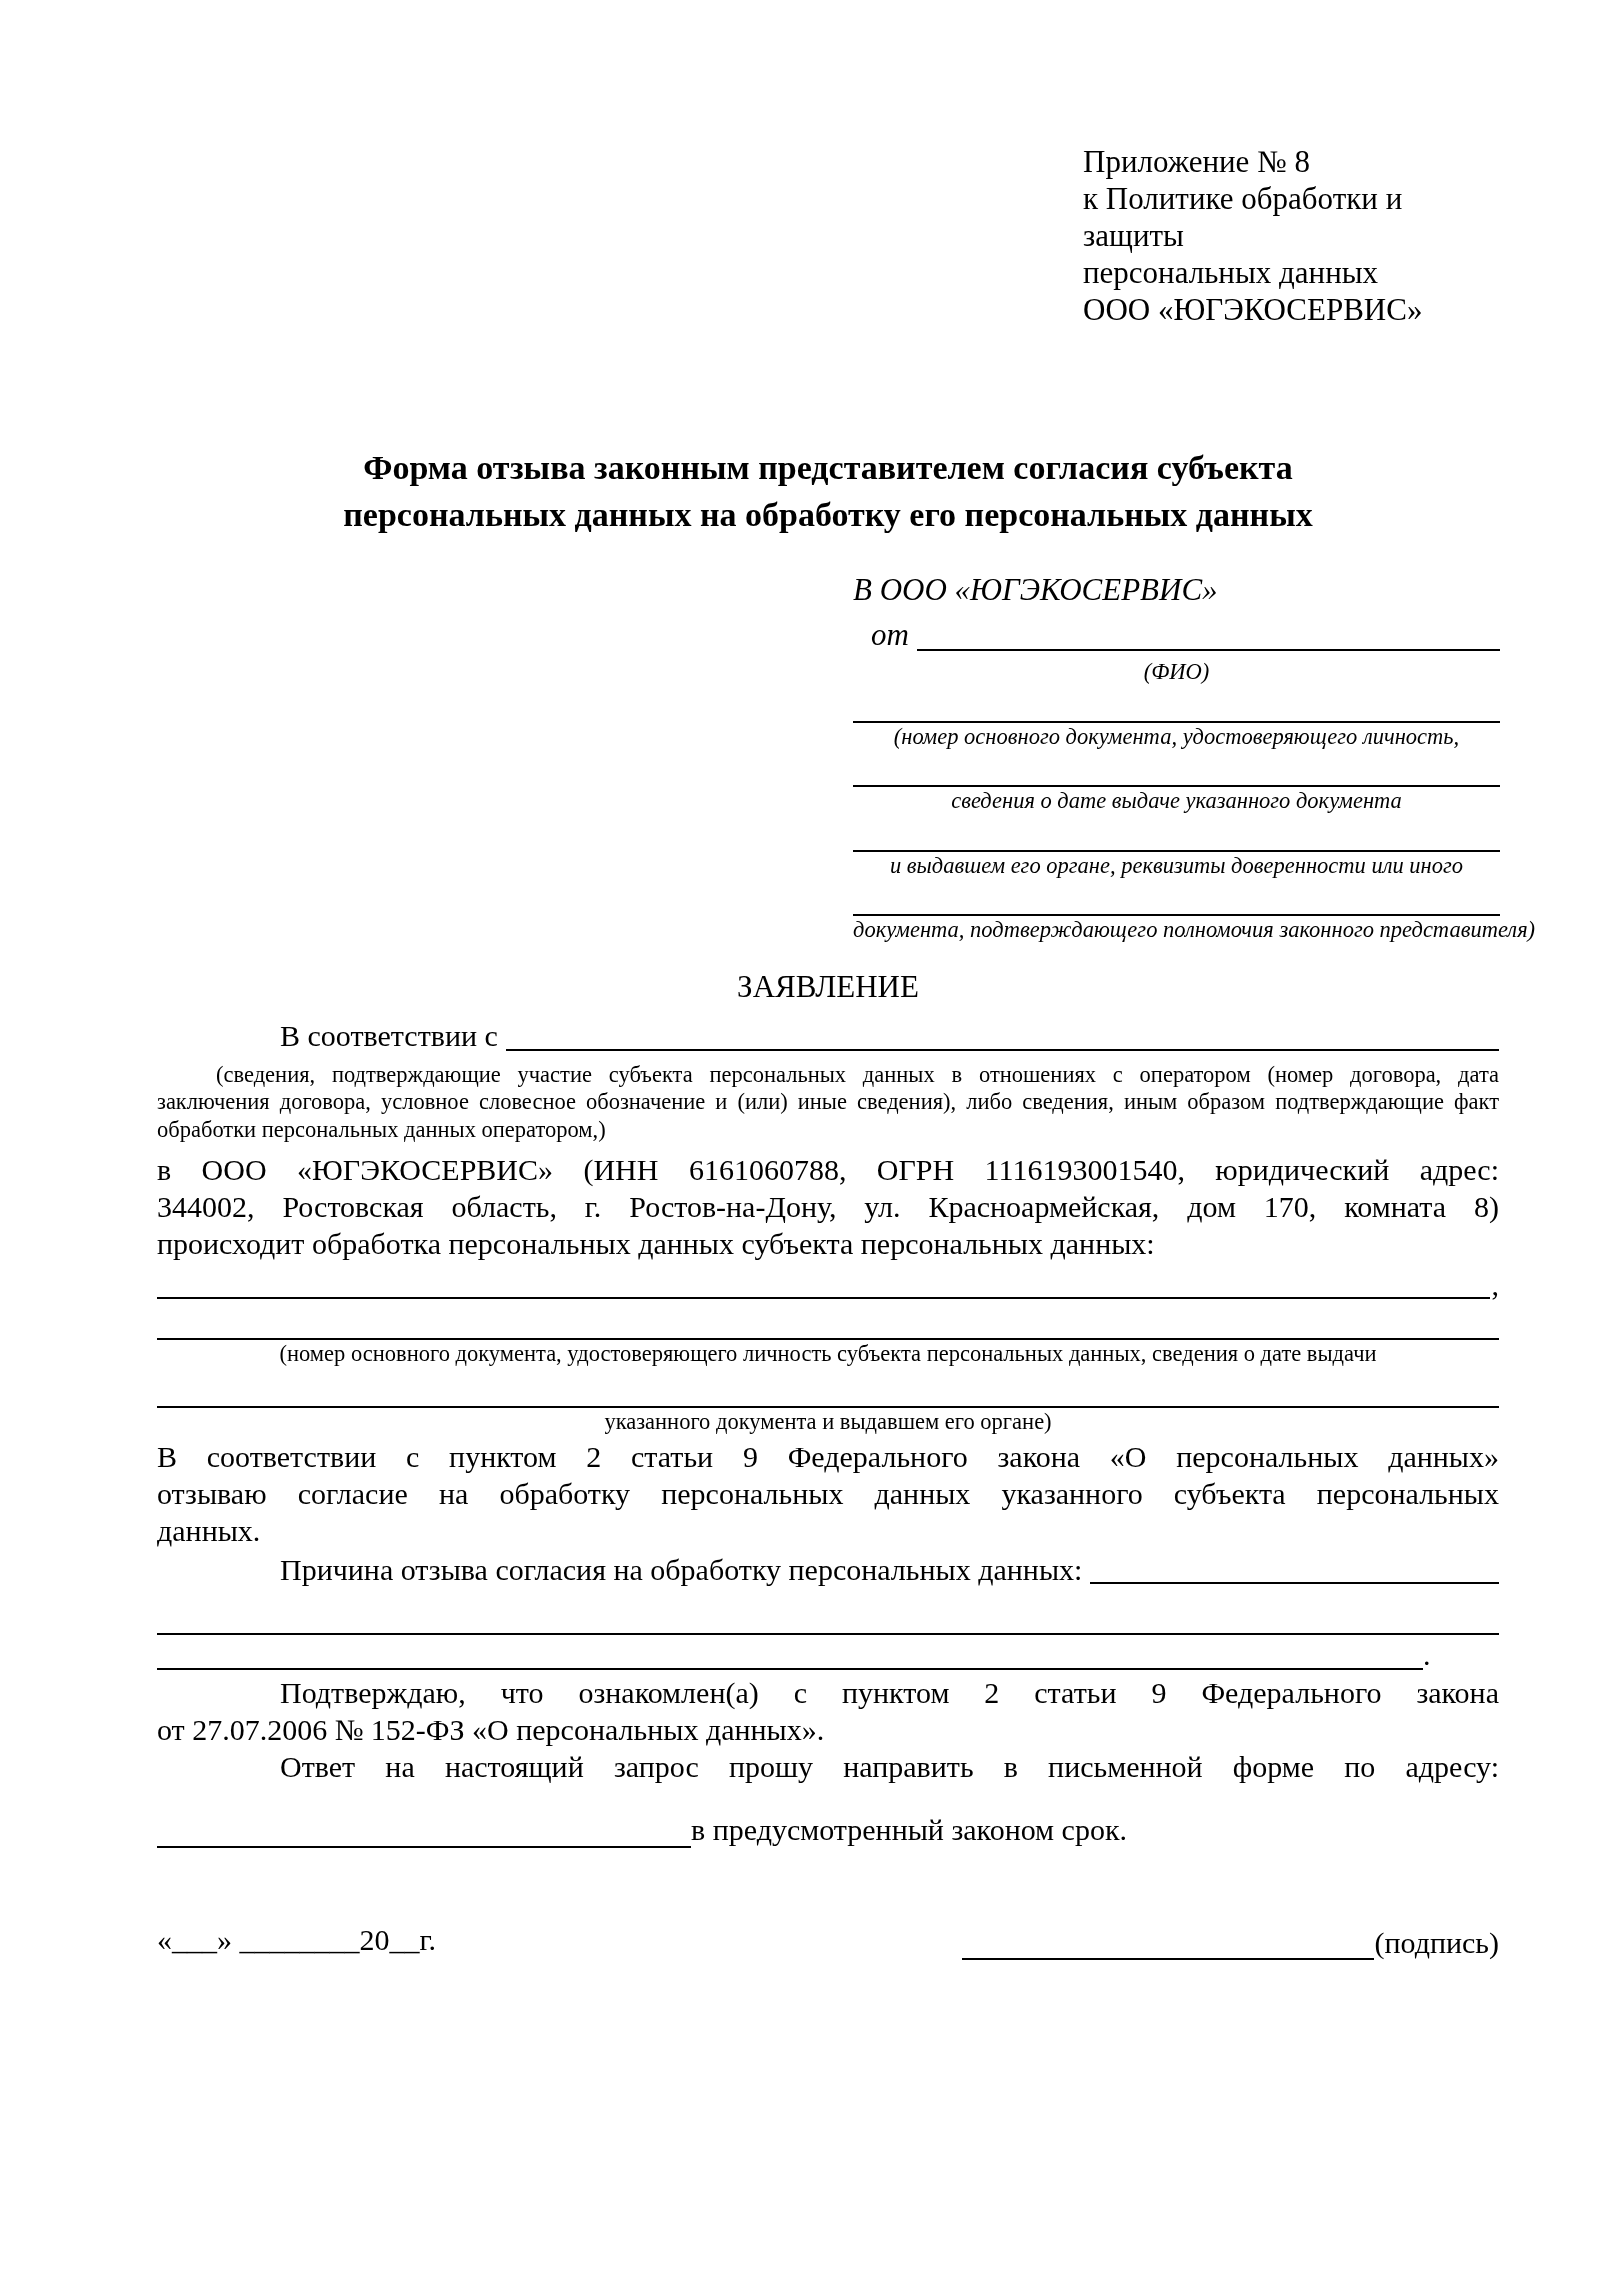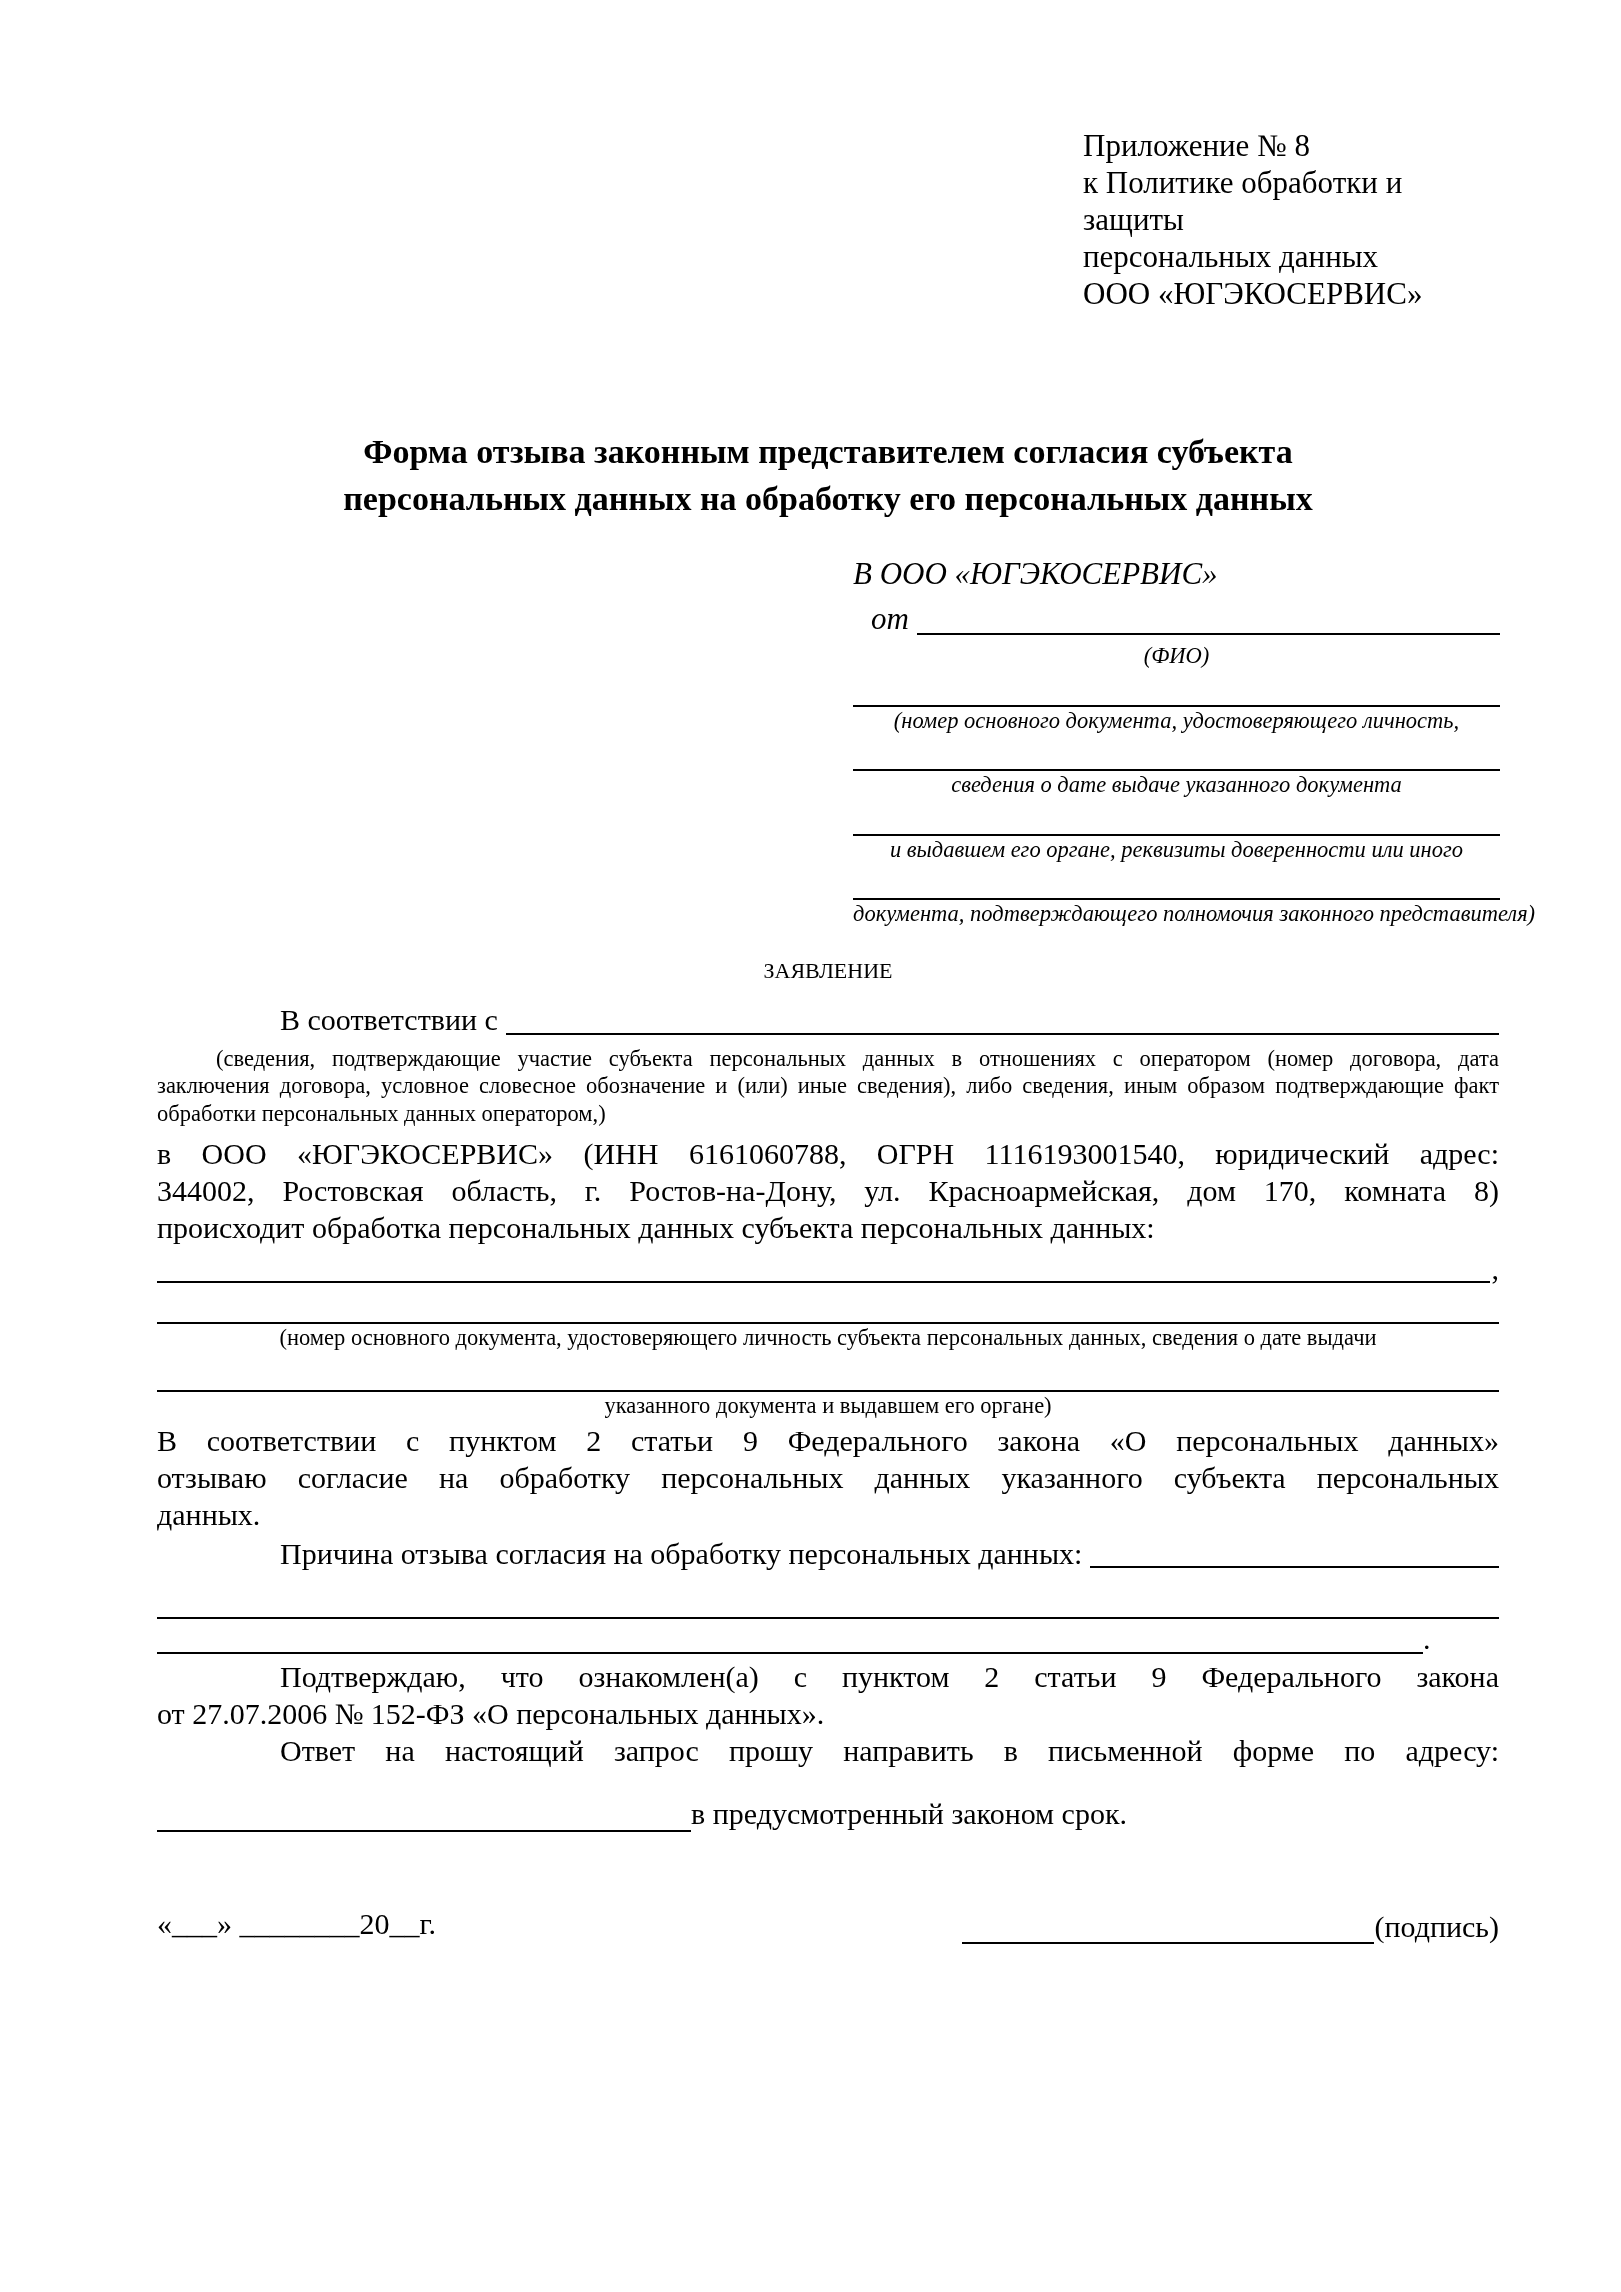--- a/index.html
+++ b/index.html
@@ -1,21 +1,21 @@
 <!DOCTYPE html>
 <html><head>
 <meta charset="utf-8">
 <style>
   html,body { margin:0; padding:0; background:#fff; }
   .page {
     position: relative;
     width: 1621px;
     height: 2293px;
     box-sizing: border-box;
-    padding: 0 122px 0 157px;
+    padding: 16px 122px 0 157px;
     background: #fff;
     color: #000;
     font-family: "Liberation Serif", "DejaVu Serif", serif;
     font-size: 30px;
     line-height: 37px;
     overflow: hidden;
   }
   
   .header-block { margin-top: 127px; margin-left: 926px; font-size: 31px; line-height: 37px; }
   
@@ -23,21 +23,21 @@
   
   .addressee { margin-top: 29px; margin-left: 696px; width: 647px; font-style: italic; }
   .addr-to { font-size: 31px; line-height: 45px; }
   .field-row { display: flex; }
   .addr-from { line-height: 45px; font-size: 31px; margin-left: 18px; }
   .fill { flex: 1; border-bottom: 2.9px solid #000; margin-bottom: 5.9px; margin-left: 7.8px; }
   .caption { font-size: 22.5px; line-height: 27.4px; text-align: center; white-space: nowrap; }
   .fio-cap { line-height: 29px; }
   .blank { height: 35px; border-bottom: 2.9px solid #000; }
   
-  .statement-heading { margin-top: 23.5px; text-align: center; font-size: 22px; line-height: 39px; }
+  .statement-heading { margin-top: 23.5px; text-align: center; font-size: 31px; line-height: 39px; }
   .intro-row { margin-top: 7.8px; line-height: 43px; padding-left: 123px; display: flex; }
   .nowrap { white-space: nowrap; }
   .fine-print { margin: 3.9px 0 0 0; font-size: 22.5px; line-height: 27.4px; }
   .fine-print .jline:first-child { text-indent: 59px; }
   .par { margin: 7.8px 0 0 0; }
   .jline { text-align: justify; text-align-last: justify; }
   .lline { text-align: left; text-align-last: left; }
   .ind { text-indent: 123px; }
   .line-row { display: flex; height: 37px; }
   .line-row .rfill { flex: 1; border-bottom: 2.9px solid #000; }

